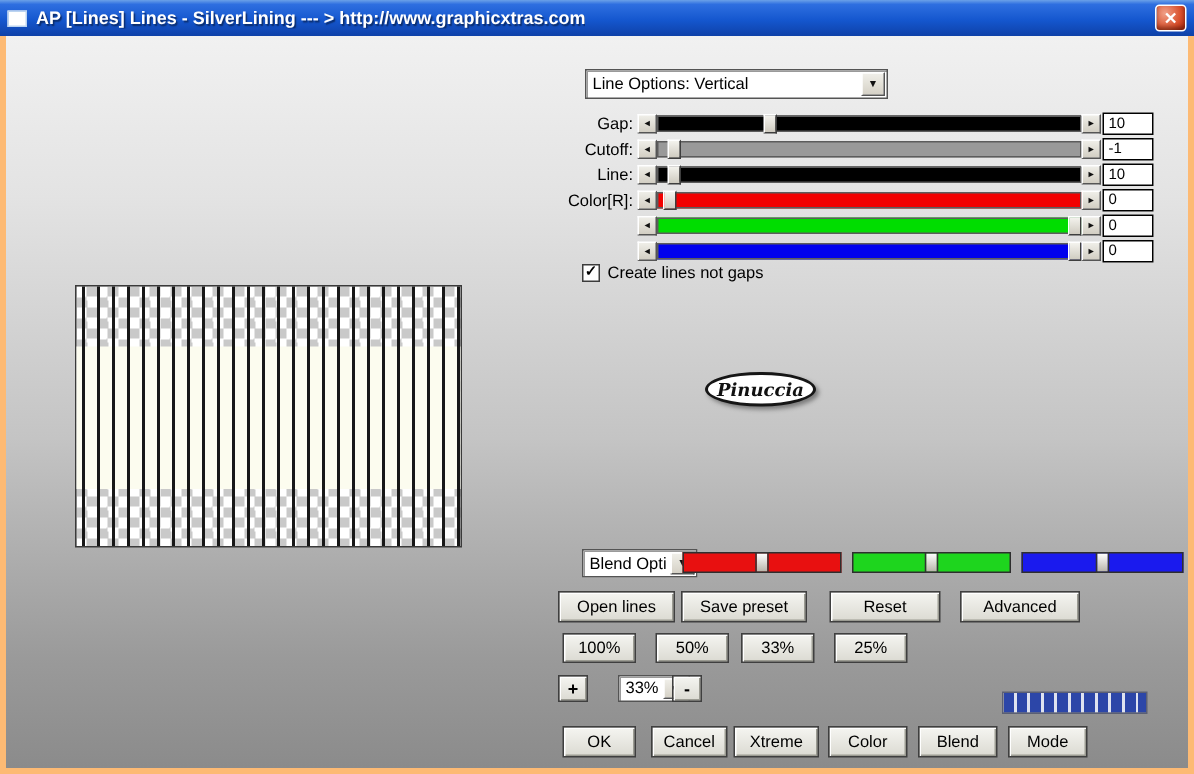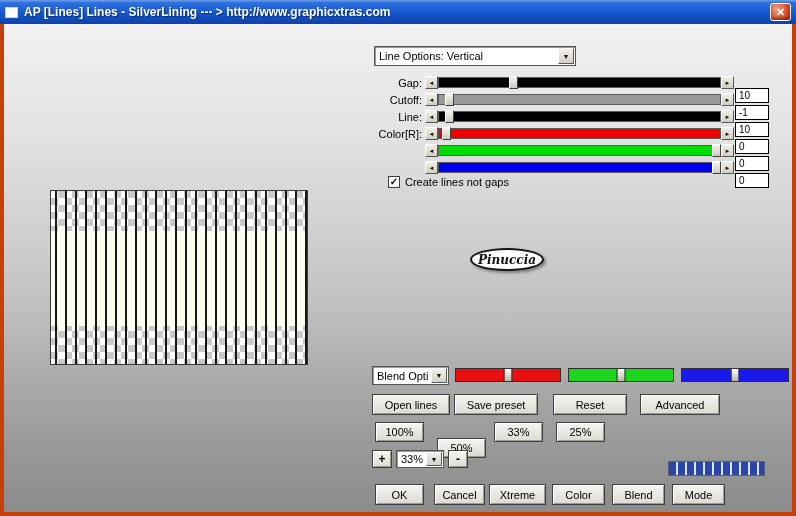--- a/index.html
+++ b/index.html
@@ -1,21 +1,21 @@
 <!DOCTYPE html>
 <html><head>
 <meta charset="utf-8">
 <style>
   * { margin:0; padding:0; box-sizing:border-box; }
   html,body { background:#444; }
   body { font-family:"Liberation Sans", sans-serif; }
 
   .window {
     position:relative; width:796px; height:516px;
-    background:#c2410c; overflow:hidden;
+    background:#fdba74; overflow:hidden;
   }
 
   
   .titlebar {
     position:absolute; top:0; left:0; right:0; height:24px;
     background:linear-gradient(180deg,#6ba1e8 0%, #2e6fe0 12%, #1557cf 55%, #0e41a8 100%);
     display:flex; align-items:center; padding:0 5px; gap:6px;
   }
   .app-icon { width:13px; height:11px; background:#fff; border:1px solid #bcd4f0; flex:0 0 auto; }
   .title {
@@ -47,20 +47,21 @@
   .preview-cream { position:absolute; left:0; top:40px; width:100%; height:95px; background:#fcfcef; }
   .preview-lines {
     position:absolute; inset:0;
     background:repeating-linear-gradient(90deg, transparent 0 4px, #171717 4px 6px, transparent 6px 10px);
   }
 
   
   .combo {
     position:absolute; background:#fff; border:1px solid #545454;
     box-shadow:inset 1px 1px 0 #9a9a9a;
+    margin-left:16px;
   }
   .combo-text {
     position:absolute; left:4px; top:50%; transform:translateY(-50%);
     font-size:11px; white-space:nowrap; overflow:hidden;
   }
   .combo-btn {
     position:absolute; right:1px; top:1px; bottom:1px; width:16px;
     background:linear-gradient(#f0efe9,#d5d1c6);
     border:1px solid; border-color:#fff #555 #555 #fff;
     display:flex; align-items:center; justify-content:center;
@@ -78,21 +79,21 @@
     font-size:6px; color:#111; cursor:pointer;
   }
   .strack { position:absolute; top:1px; height:11px; border:1px solid #5c5c5c; }
   .sthumb {
     position:absolute; top:-2px; width:9px; height:13px;
     background:linear-gradient(#f4f3ee,#cfcbc0);
     border:1px solid; border-color:#fff #3e3e3e #3e3e3e #fff;
   }
   .sval {
     position:absolute; left:731px; top:-1px; width:34px; height:15px;
-    background:#fff; border:1px solid #000; font-size:10px; padding:1px 3px; color:#000;margin-top:13px;
+    background:#fff; border:1px solid #000; font-size:10px; padding:1px 3px; color:#000;
   }
 
   
   .cbrow { position:absolute; left:384px; top:152px; display:flex; align-items:center; gap:5px; }
   .cb {
     width:12px; height:12px; background:#fff; border:1px solid #3c3c3c;
     font-size:10px; line-height:10px; text-align:center; font-weight:bold; color:#000; cursor:pointer;
   }
   .cb-label { font-size:11px; color:#000; }
 
@@ -262,21 +263,21 @@
     <div class="bslider" style="left: 677px; width: 108px; background: rgb(26, 26, 238);">
         <div class="bthumb"></div>
       </div>
 
     <div class="btn" style="left:368px;top:370px;width:78px;">Open lines</div>
     <div class="btn" style="left:450px;top:370px;width:84px;">Save preset</div>
     <div class="btn" style="left:549px;top:370px;width:74px;">Reset</div>
     <div class="btn" style="left:636px;top:370px;width:80px;">Advanced</div>
 
     <div class="btn small" style="left:371px;top:398px;width:49px;">100%</div>
-    <div class="btn small" style="left:433px;top:398px;width:49px;margin-top:16px;">50%</div>
+    <div class="btn small" style="left:433px;top:398px;width:49px;">50%</div>
     <div class="btn small" style="left:490px;top:398px;width:49px;">33%</div>
     <div class="btn small" style="left:552px;top:398px;width:49px;">25%</div>
 
     <div class="btn tiny" style="left:368px;top:426px;width:20px;">+</div>
     <div class="combo" style="left:392px;top:426px;width:48px;height:18px;">
       <span class="combo-text">33%</span>
       <span class="combo-btn">
           <i>▼</i>
         </span>
     </div>

